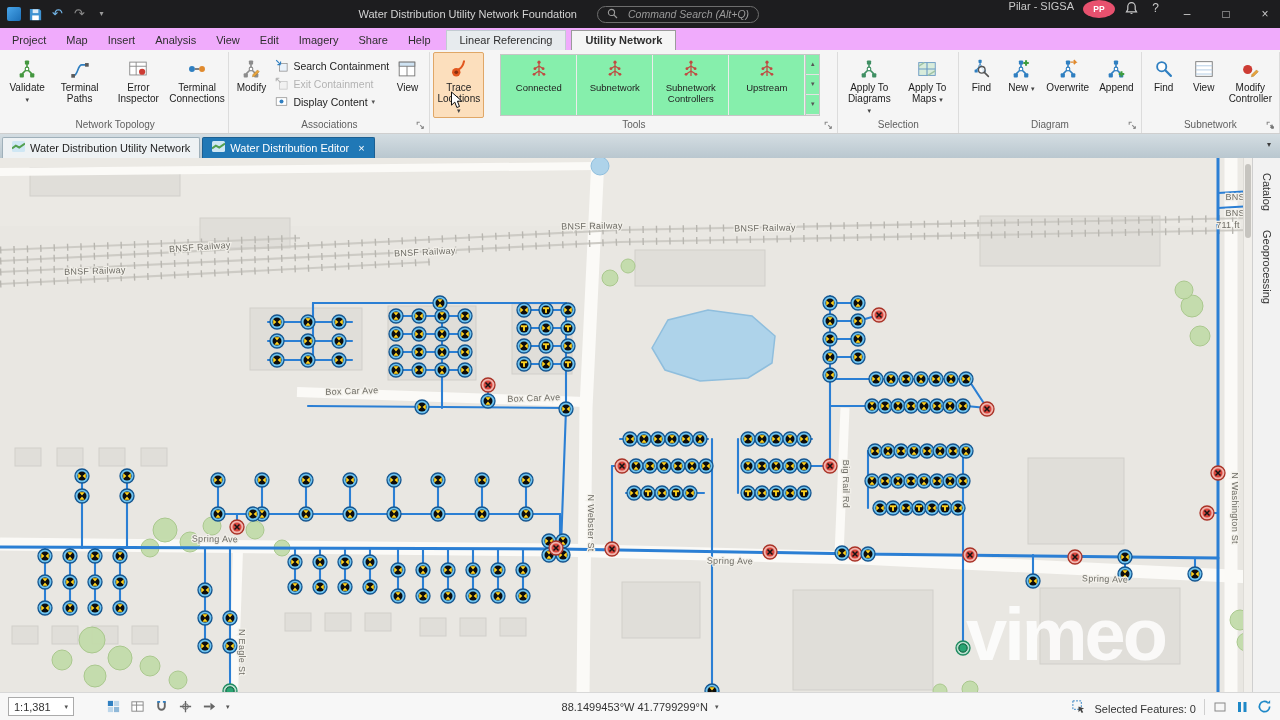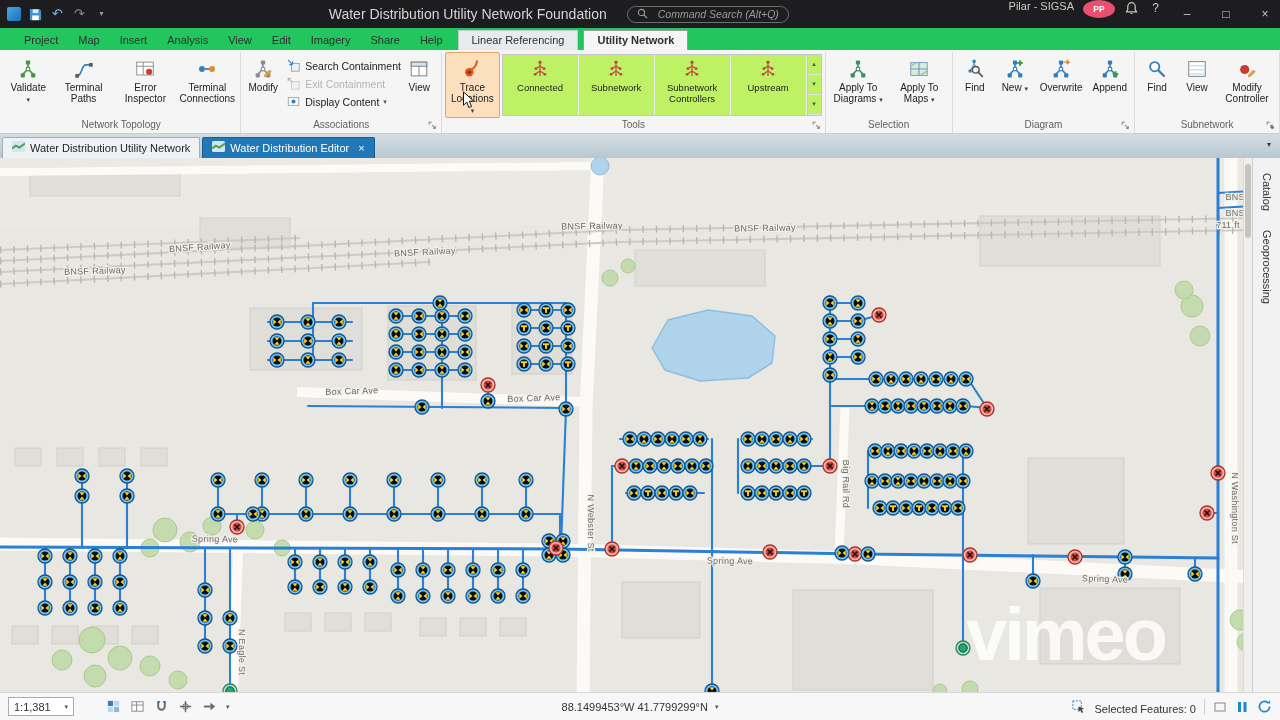--- a/index.html
+++ b/index.html
@@ -7,29 +7,29 @@
   body{font-family:"Liberation Sans",sans-serif;font-size:11px}
   #app{width:1280px;height:720px;display:flex;flex-direction:column;background:#fff}
 
   
   #titlebar{flex:0 0 28px;background:#1d1d1f;display:flex;align-items:center;color:#c9c9c9;padding-left:6px}
   .tb-icons{display:flex;align-items:center;gap:7px}
   .tbi{display:flex;align-items:center;justify-content:center;min-width:15px;height:16px;font-size:13px;line-height:16px}
   .app-sq{width:14px;height:14px;border-radius:2px;background:linear-gradient(135deg,#49a6ea,#1b6fb8);display:inline-block}
   .undo{color:#74b6e8}.redo{color:#8a8a8a}.tb-chev{color:#9a9a9a;font-size:8px}
   .tb-center{flex:1;display:flex;align-items:center;justify-content:center;gap:20px;min-width:0}
-  #tb-title{font-size:14px;color:#d4d4d4;white-space:nowrap}
+  #tb-title{font-size:11px;color:#d4d4d4;white-space:nowrap}
   #search-pill{display:flex;align-items:center;gap:10px;border:1px solid #6e6e6e;border-radius:9px;height:17px;padding:0 9px;color:#9a9a9a;font-style:italic;font-size:10.5px;min-width:150px}
   .tb-right{display:flex;align-items:flex-start;gap:9px}
   .avatar{width:32px;height:18px;border-radius:50%;background:#e8516e;color:#fff;font-size:8.5px;font-weight:bold;display:flex;align-items:center;justify-content:center}
   .helpq{font-size:12px;color:#c9c9c9}
   .winbtn{width:30px;height:28px;display:flex;align-items:center;justify-content:center;color:#c9c9c9;font-size:12px}
 
   
-  #menubar{flex:0 0 22px;background:#22c55e;display:flex;align-items:flex-end;padding-left:14px;color:#2e2e2e}
+  #menubar{flex:0 0 22px;background:#f0abfc;display:flex;align-items:flex-end;padding-left:2px;color:#2e2e2e}
   .mtab{padding:3px 10px 4px;white-space:nowrap}
   .mtab.contextual{background:#e7ebee;border:1px solid #c2cbd2;border-bottom:none;margin:0 5px;padding:3px 13px 4px}
   .mtab.active{background:#f5f5f5;border:1px solid #9b9b9b;border-bottom:1px solid #f5f5f5;font-weight:bold;position:relative;top:1px;padding:3px 13px 4px}
 
   
   #ribbon{flex:0 0 80px;background:#f5f5f5;border-bottom:1px solid #cfcfcf;position:relative}
   #ribbon-groups{display:flex;height:100%;padding:2px 0 0 2px}
   .rgroup{display:flex;flex-direction:column;border-right:1px solid #dcdcdc;padding:0 3px;height:100%}
   .rbody{display:flex;align-items:stretch;flex:1;gap:2px}
   .rname{height:15px;font-size:10px;color:#5f5f5f;text-align:center;line-height:14px;position:relative;white-space:nowrap}
@@ -38,21 +38,21 @@
   .rbtn-large .ricon{height:23px;display:flex;align-items:center}
   .rlabel{font-size:10px;line-height:1.12;text-align:center;color:#222;max-width:56px}
   .arrow{font-size:7px;color:#444}
   .rbtn-large.hl{background:#fcdfbd;border-color:#e0a767}
   .cursor{position:absolute;left:16px;top:38px;z-index:5}
   .smallcol{display:flex;flex-direction:column;justify-content:flex-start;gap:1px;padding-top:5px;width:114px}
   .rbtn-small{display:flex;align-items:center;gap:4px;font-size:10.5px;color:#222;height:17px;padding:0 2px;white-space:nowrap}
   .rbtn-small.disabled{color:#9d9d9d;opacity:.75}
   .rbtn-small .si{display:flex;align-items:center}
   .sarrow{font-size:7px;color:#555}
-  .gallery{display:flex;background:#bef264;border:1px solid #c6c6c6;margin:2px 0;align-items:stretch}
+  .gallery{display:flex;background:#86efac;border:1px solid #c6c6c6;margin:2px 14px;align-items:stretch}
   .gcell{width:76px;display:flex;flex-direction:column;align-items:center;padding-top:4px;gap:2px;border-right:1px solid #ececec}
   .glabel{font-size:9.5px;text-align:center;line-height:1.12;color:#222;max-width:72px}
   .gscroll{width:14px;display:flex;flex-direction:column;border-left:1px solid #c6c6c6}
   .gscroll span{flex:1;display:flex;align-items:center;justify-content:center;font-size:7px;color:#555;border-bottom:1px solid #e3e3e3}
   #ribbon-collapse{position:absolute;right:6px;bottom:3px;font-size:8px;color:#777}
 
   
   #maptabs{flex:0 0 24px;background:linear-gradient(#d4dde2,#b9c7cf);display:flex;align-items:flex-end;padding-left:2px;position:relative}
   .maptab{height:21px;display:flex;align-items:center;gap:5px;padding:0 9px;font-size:11px;background:#eef2f4;border:1px solid #9fb0ba;border-bottom:none;margin-right:2px;color:#1f1f1f;border-radius:2px 2px 0 0;white-space:nowrap}
   .maptab.active{background:#2078b6;color:#fff;border-color:#1b5f92}

